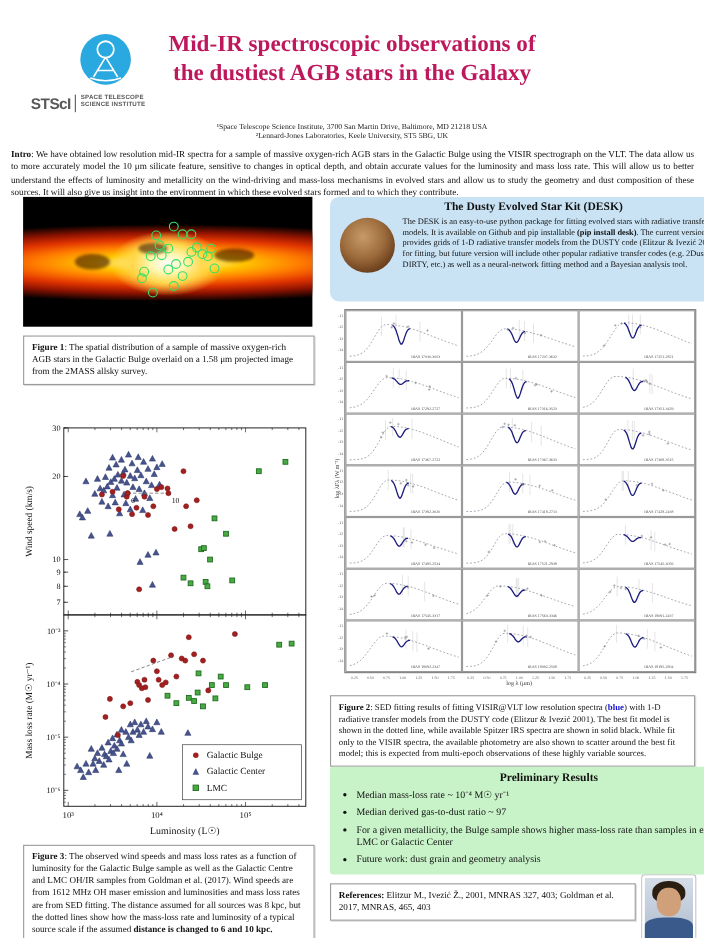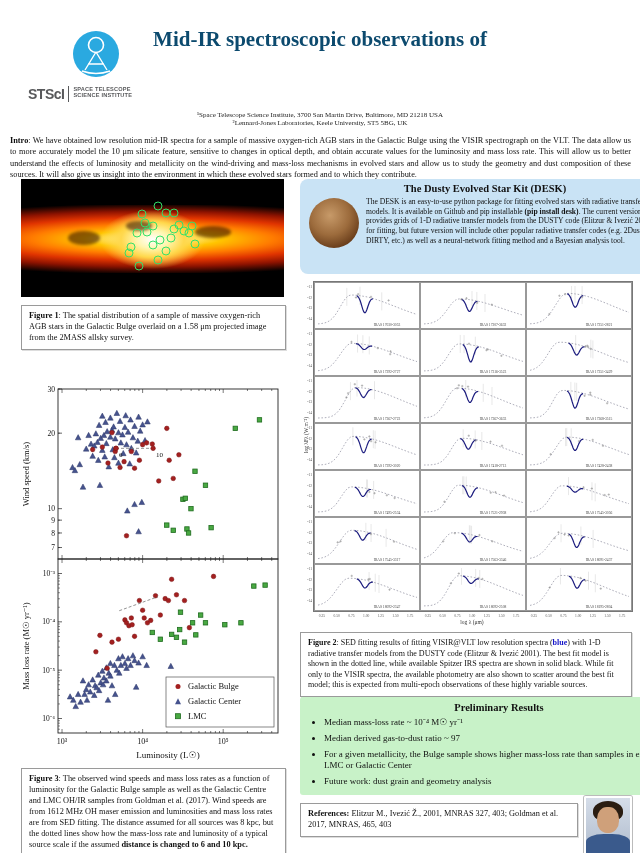--- a/index.html
+++ b/index.html
@@ -1,20 +1,20 @@
 <!DOCTYPE html>
 <html><head>
 <meta charset="utf-8">
 <style>
   html,body{margin:0;padding:0;background:#ffffff;}
   .poster{position:relative;width:640px;height:853px;background:#fff;
     font-family:"Liberation Serif",serif;color:#111;overflow:hidden;}
   
   .title{position:absolute;left:135px;top:26px;width:370px;text-align:center;
-    font-weight:bold;font-size:21px;line-height:1.3;color:#0c4a6e;}
+    font-weight:bold;font-size:21px;line-height:1.3;color:#be185d;}
   .authors{position:absolute;left:135px;top:88px;width:370px;text-align:center;font-size:13px;}
   .affil{position:absolute;left:100px;width:440px;text-align:center;font-size:7px;color:#222;}
   
   .stsci{position:absolute;left:28px;top:30px;width:135px;height:80px;}
   .stsci-circle{position:absolute;left:44px;top:0;width:48px;height:48px;}
   .stsci-row{position:absolute;left:0;top:56px;display:flex;align-items:flex-start;
     font-family:"Liberation Sans",sans-serif;color:#58595b;}
   .stsci-acro{font-size:14px;font-weight:bold;letter-spacing:-0.5px;}
   .stsci-div{width:1px;height:16px;background:#58595b;margin:0 4px;}
   .stsci-name{font-size:5.6px;line-height:1.15;font-weight:bold;letter-spacing:.2px;}
@@ -93,20 +93,21 @@
       <span class="stsci-div"></span>
       <span class="stsci-name">
         <span>SPACE TELESCOPE</span><br>
         <span>SCIENCE INSTITUTE</span>
       </span>
     </div>
   </div>
 
   <div class="title">
     <div>Mid-IR spectroscopic observations of</div>
+    <div>the dustiest AGB stars in the Galaxy</div>
   </div>
   <div class="affil" style="top:111px;">¹Space Telescope Science Institute, 3700 San Martin Drive, Baltimore, MD 21218 USA</div>
   <div class="affil" style="top:119px;">²Lennard-Jones Laboratories, Keele University, ST5 5BG, UK</div>
 
 
   <p class="intro"><span class="cap-label">Intro</span><span>: We have obtained low resolution mid-IR spectra for a sample of massive oxygen-rich AGB stars in the Galactic Bulge using the VISIR spectrograph on the VLT. The data allow us to more accurately model the 10 μm silicate feature, sensitive to changes in optical depth, and obtain accurate values for the luminosity and mass loss rate. This will allow us to better understand the effects of luminosity and metallicity on the wind-driving and mass-loss mechanisms in evolved stars and allow us to study the geometry and dust composition of these sources. It will also give us insight into the environment in which these evolved stars formed and to which they contribute.</span></p>
 
   <div class="galaxy">
     <div class="gband"></div>
     <div class="gcore"></div>

